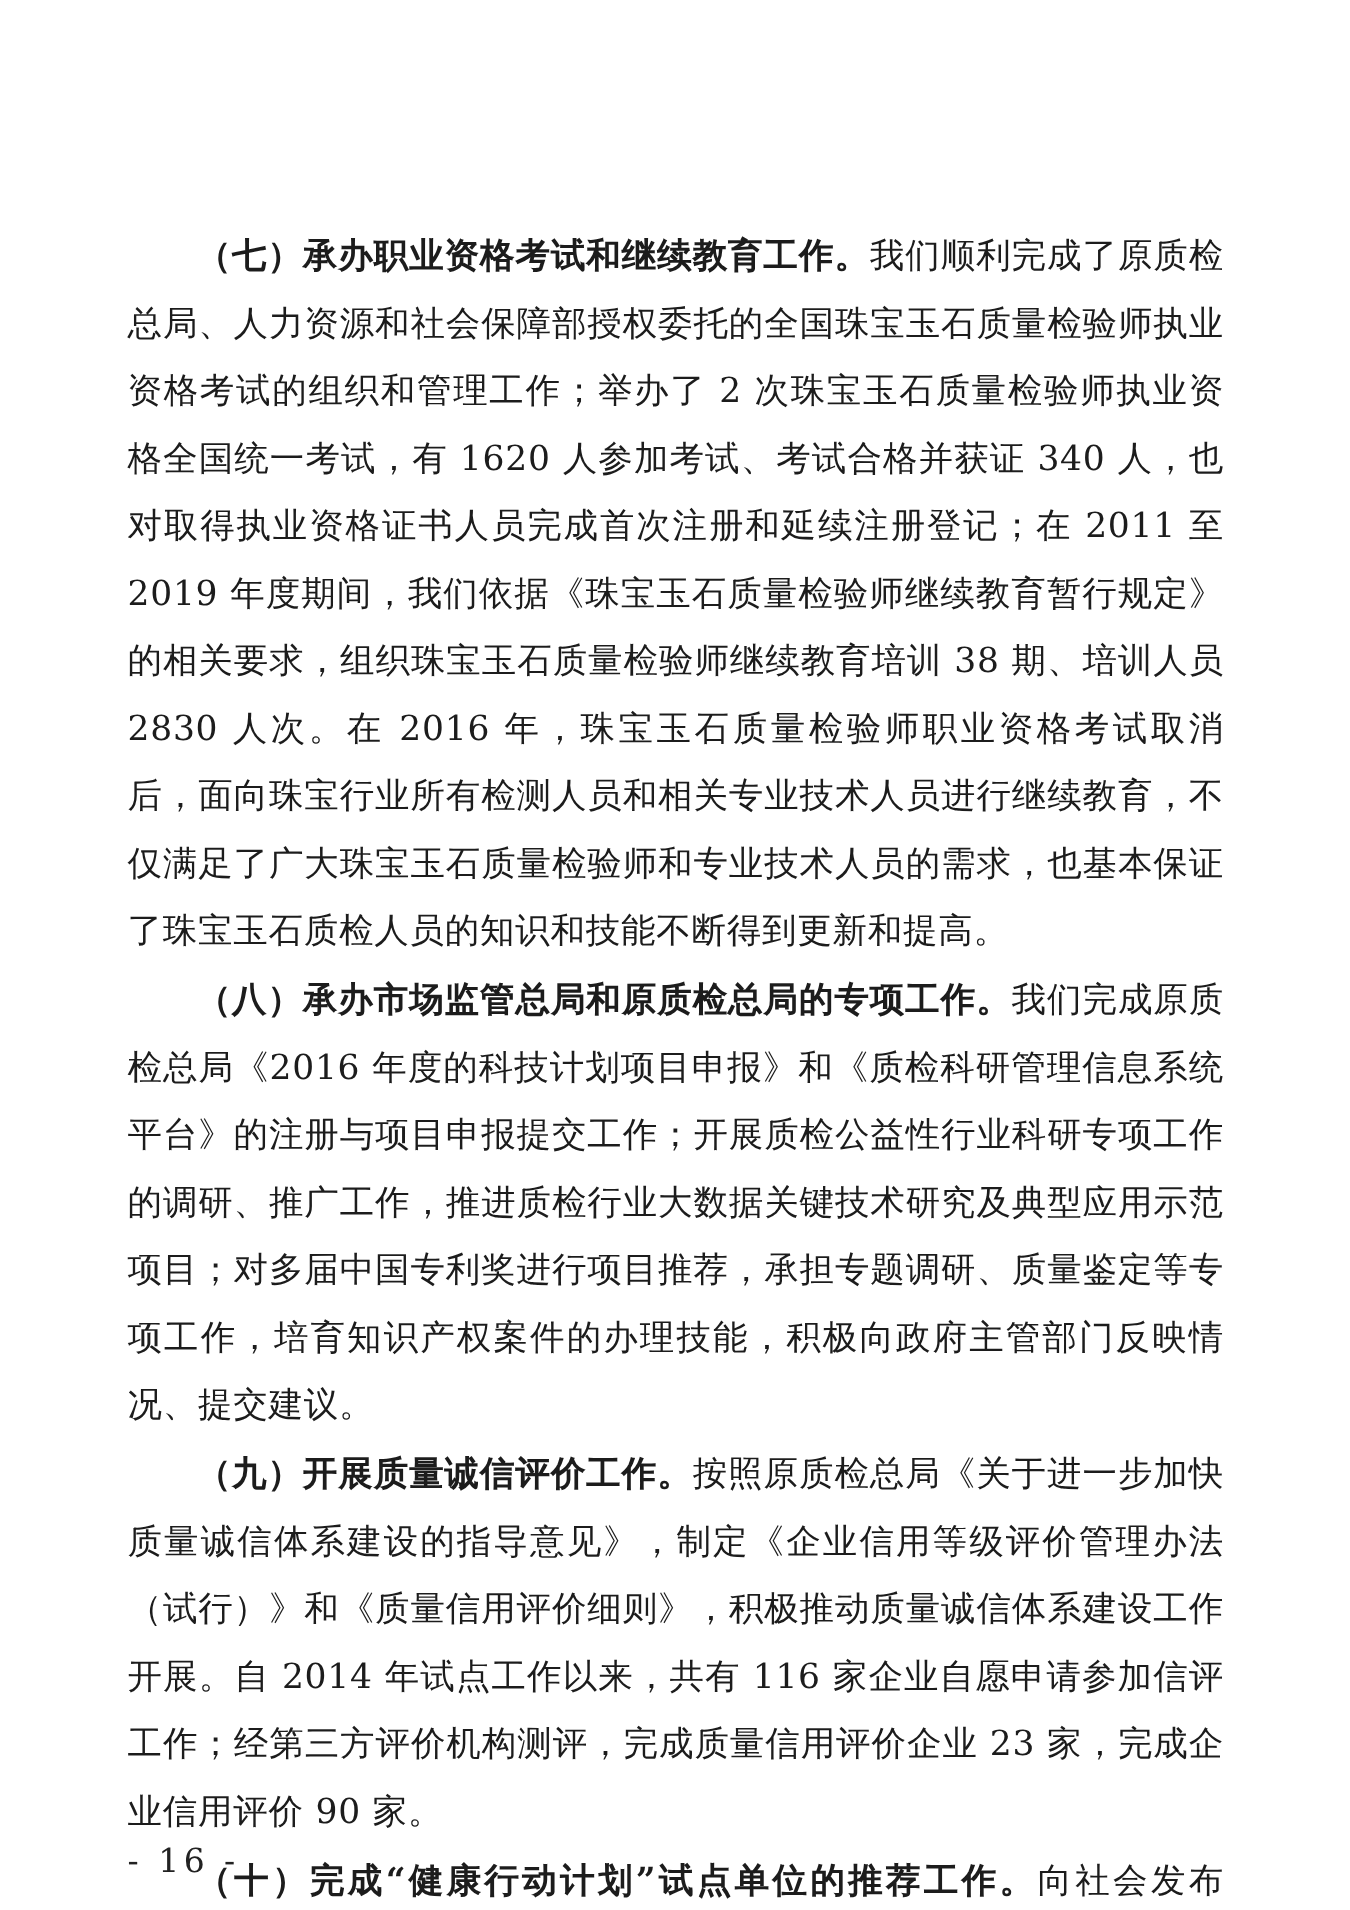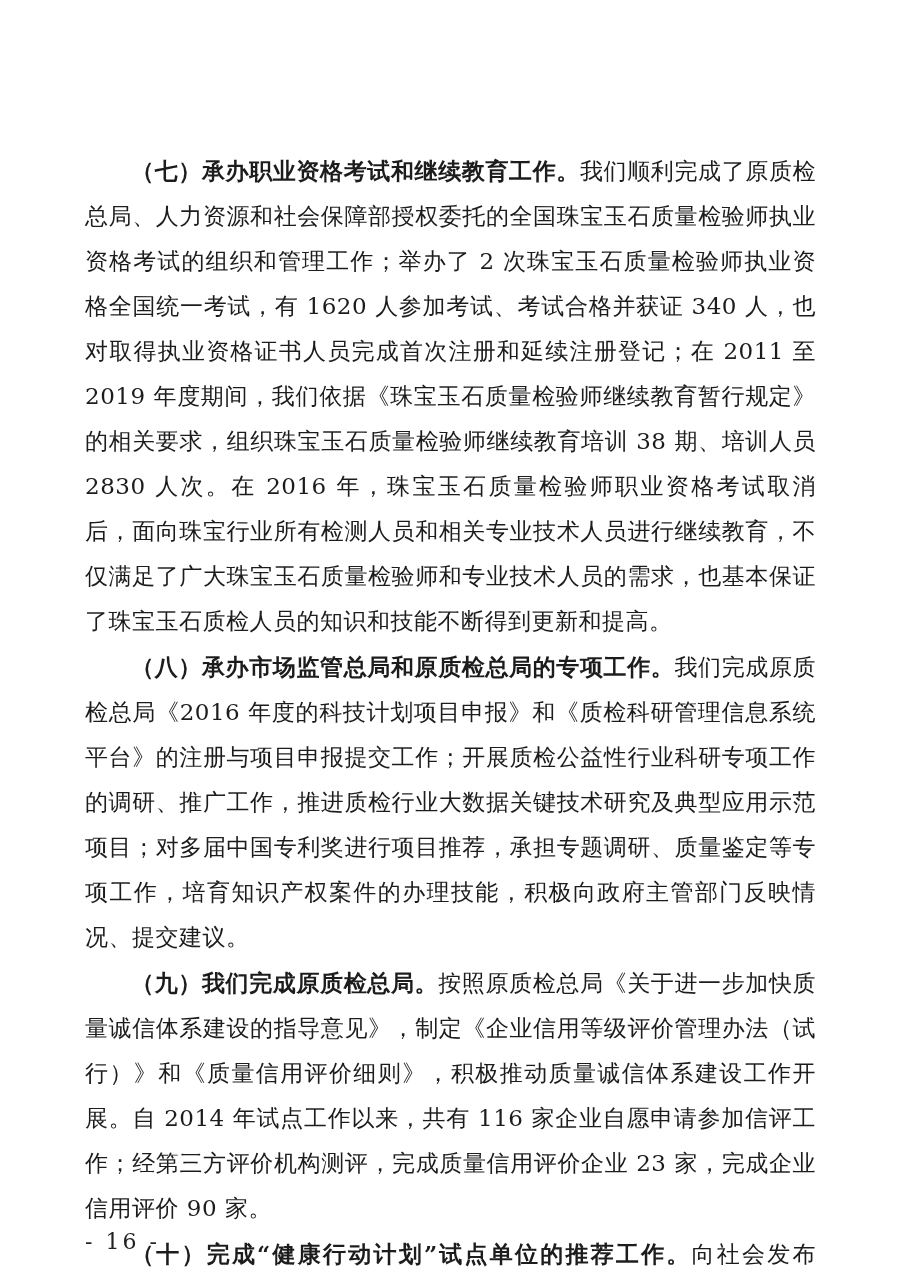--- a/index.html
+++ b/index.html
@@ -50,20 +50,20 @@
 </head>
 <body>
 
 <div class="page">
   <div class="content">
 
     <p class="para"><span class="lead">（七）承办职业资格考试和继续教育工作。</span><span>我们顺利完成了原质检总局、人力资源和社会保障部授权委托的全国珠宝玉石质量检验师执业资格考试的组织和管理工作；举办了 2 次珠宝玉石质量检验师执业资格全国统一考试，有 1620 人参加考试、考试合格并获证 340 人，也对取得执业资格证书人员完成首次注册和延续注册登记；在 2011 至 2019 年度期间，我们依据《珠宝玉石质量检验师继续教育暂行规定》的相关要求，组织珠宝玉石质量检验师继续教育培训 38 期、培训人员 2830 人次。在 2016 年，珠宝玉石质量检验师职业资格考试取消后，面向珠宝行业所有检测人员和相关专业技术人员进行继续教育，不仅满足了广大珠宝玉石质量检验师和专业技术人员的需求，也基本保证了珠宝玉石质检人员的知识和技能不断得到更新和提高。</span></p>
 
     <p class="para"><span class="lead">（八）承办市场监管总局和原质检总局的专项工作。</span><span>我们完成原质检总局《2016 年度的科技计划项目申报》和《质检科研管理信息系统平台》的注册与项目申报提交工作；开展质检公益性行业科研专项工作的调研、推广工作，推进质检行业大数据关键技术研究及典型应用示范项目；对多届中国专利奖进行项目推荐，承担专题调研、质量鉴定等专项工作，培育知识产权案件的办理技能，积极向政府主管部门反映情况、提交建议。</span></p>
 
-    <p class="para"><span class="lead">（九）我们完成原质检总局。</span><span>按照原质检总局《关于进一步加快质量诚信体系建设的指导意见》，制定《企业信用等级评价管理办法（试行）》和《质量信用评价细则》，积极推动质量诚信体系建设工作开展。自 2014 年试点工作以来，共有 116 家企业自愿申请参加信评工作；经第三方评价机构测评，完成质量信用评价企业 23 家，完成企业信用评价 90 家。</span></p>
+    <p class="para"><span class="lead">（九）开展质量诚信评价工作。</span><span>按照原质检总局《关于进一步加快质量诚信体系建设的指导意见》，制定《企业信用等级评价管理办法（试行）》和《质量信用评价细则》，积极推动质量诚信体系建设工作开展。自 2014 年试点工作以来，共有 116 家企业自愿申请参加信评工作；经第三方评价机构测评，完成质量信用评价企业 23 家，完成企业信用评价 90 家。</span></p>
 
     <p class="para"><span class="lead">（十）完成“健康行动计划”试点单位的推荐工作。</span><span>向社会发布《校</span></p>
 
   </div>
 
   <div class="page-number">- 16 -</div>
 </div>
 
 </body></html>

